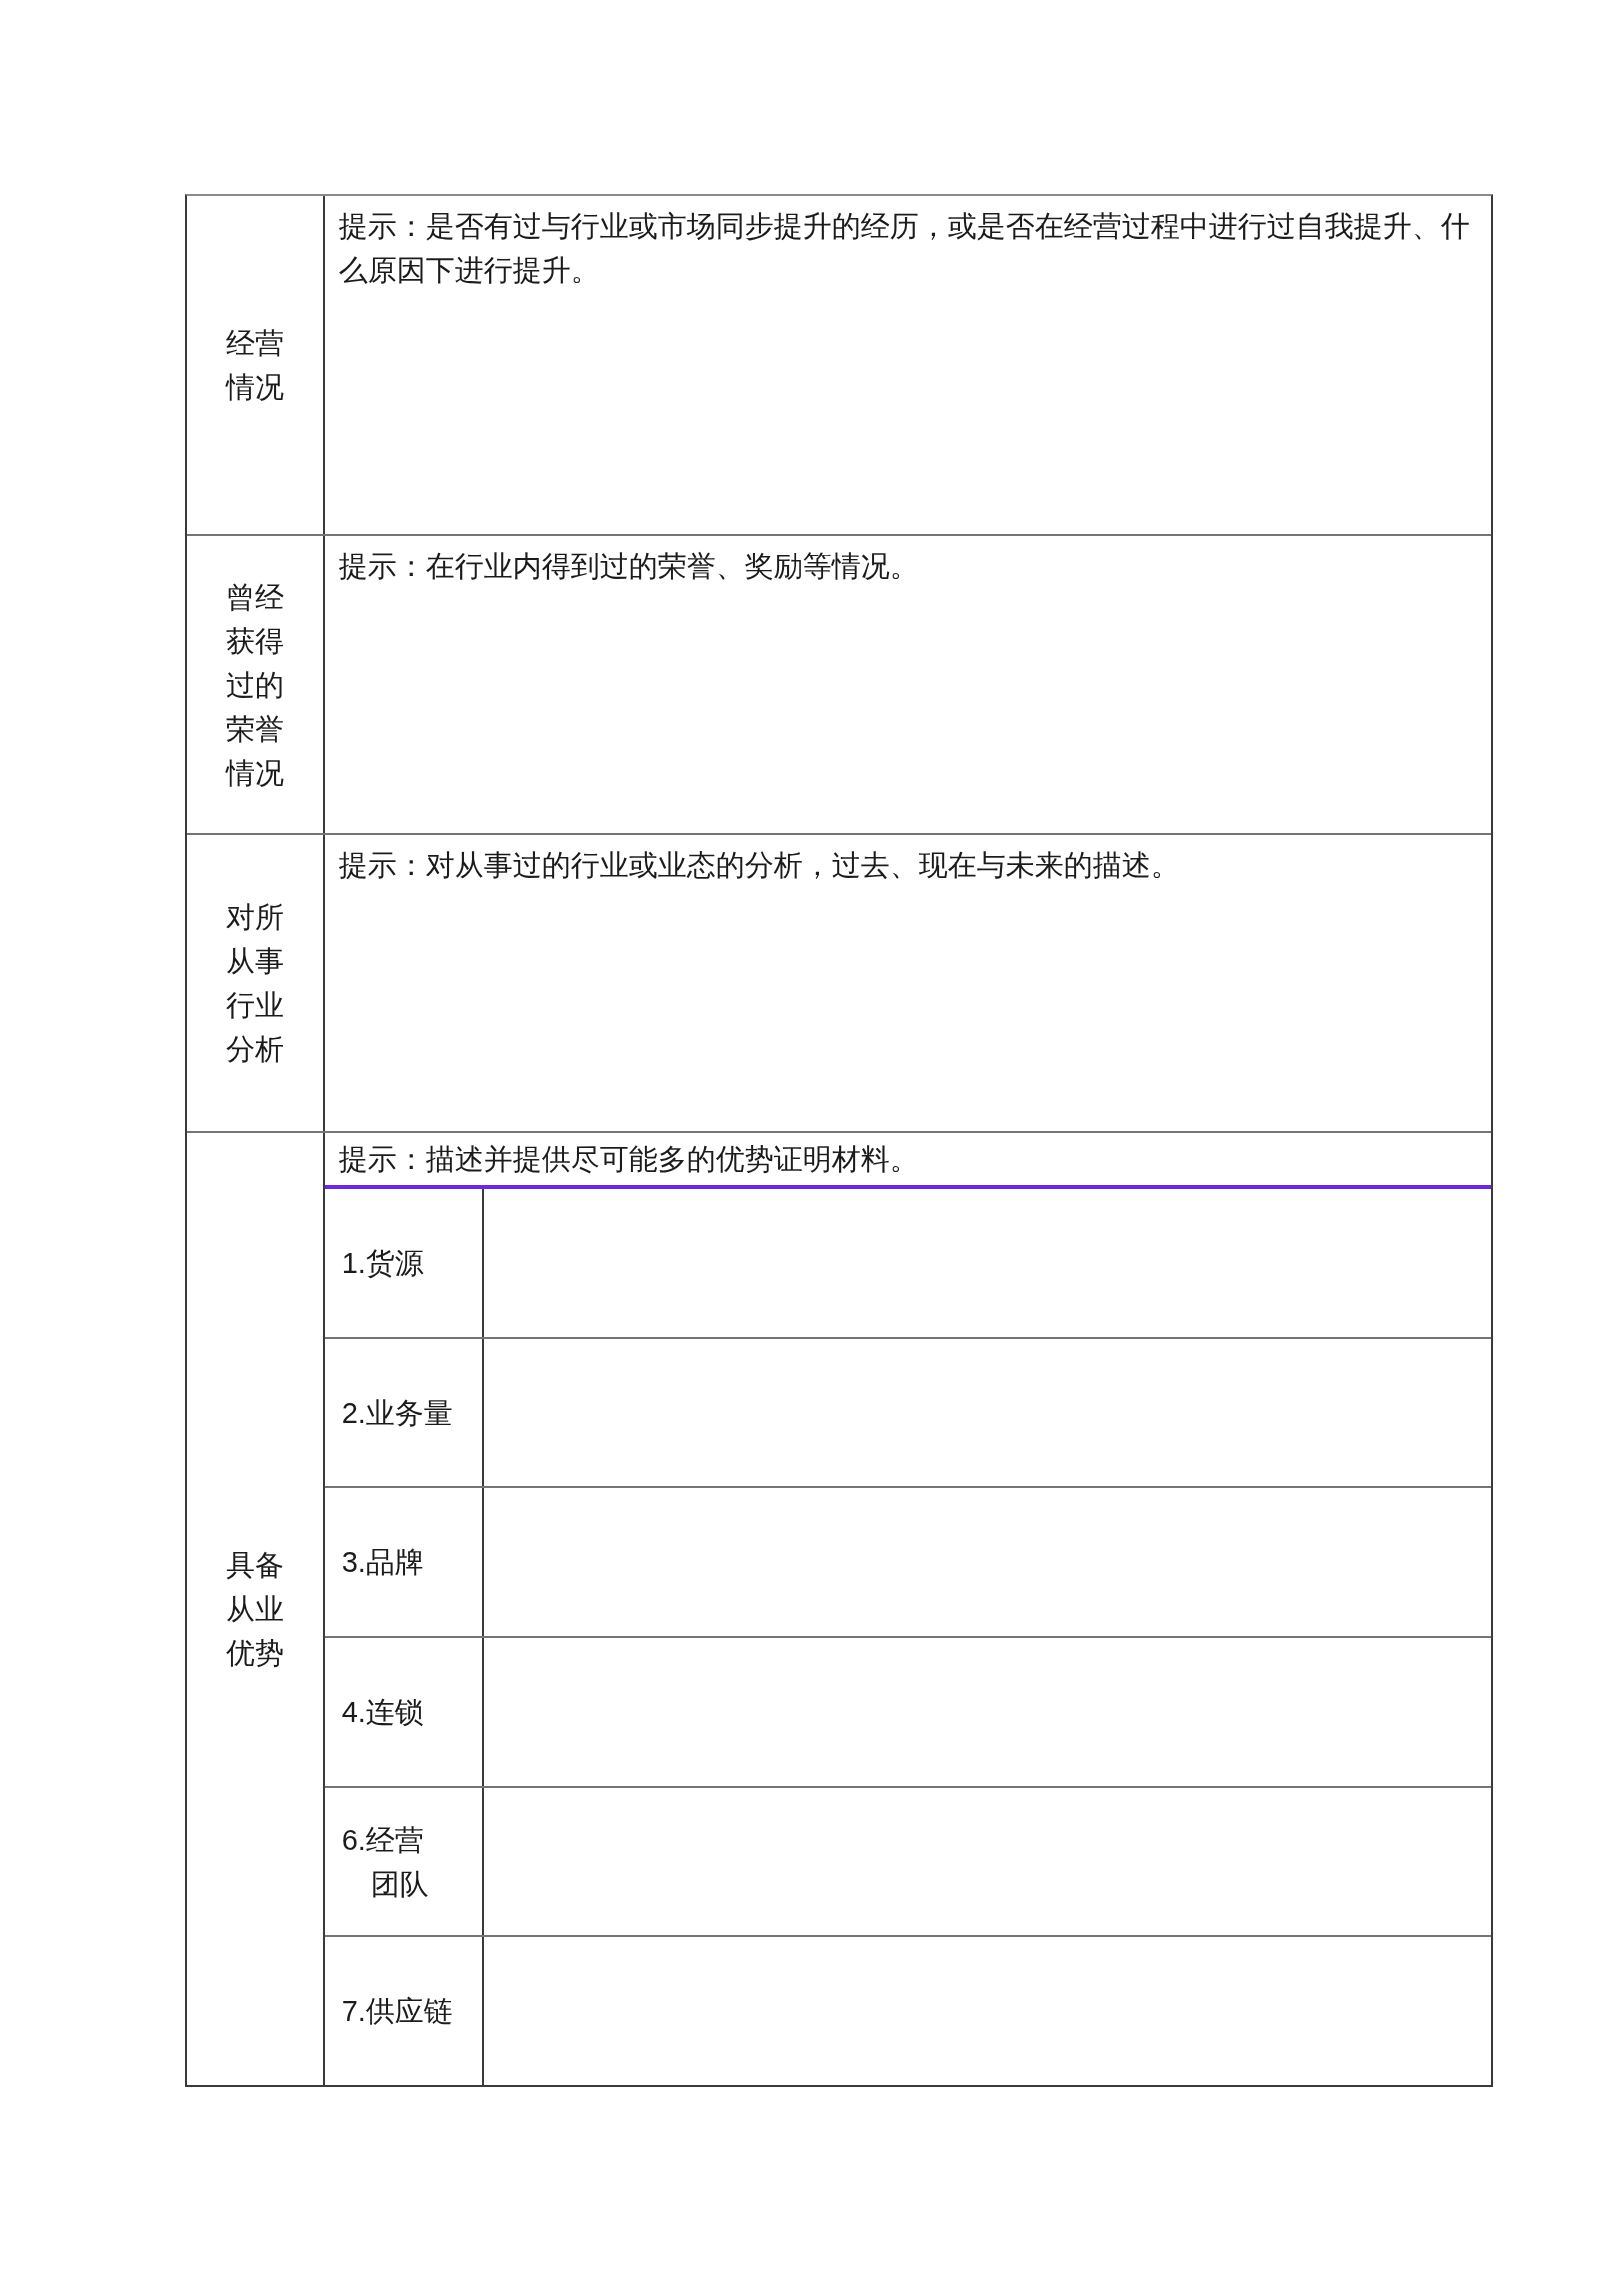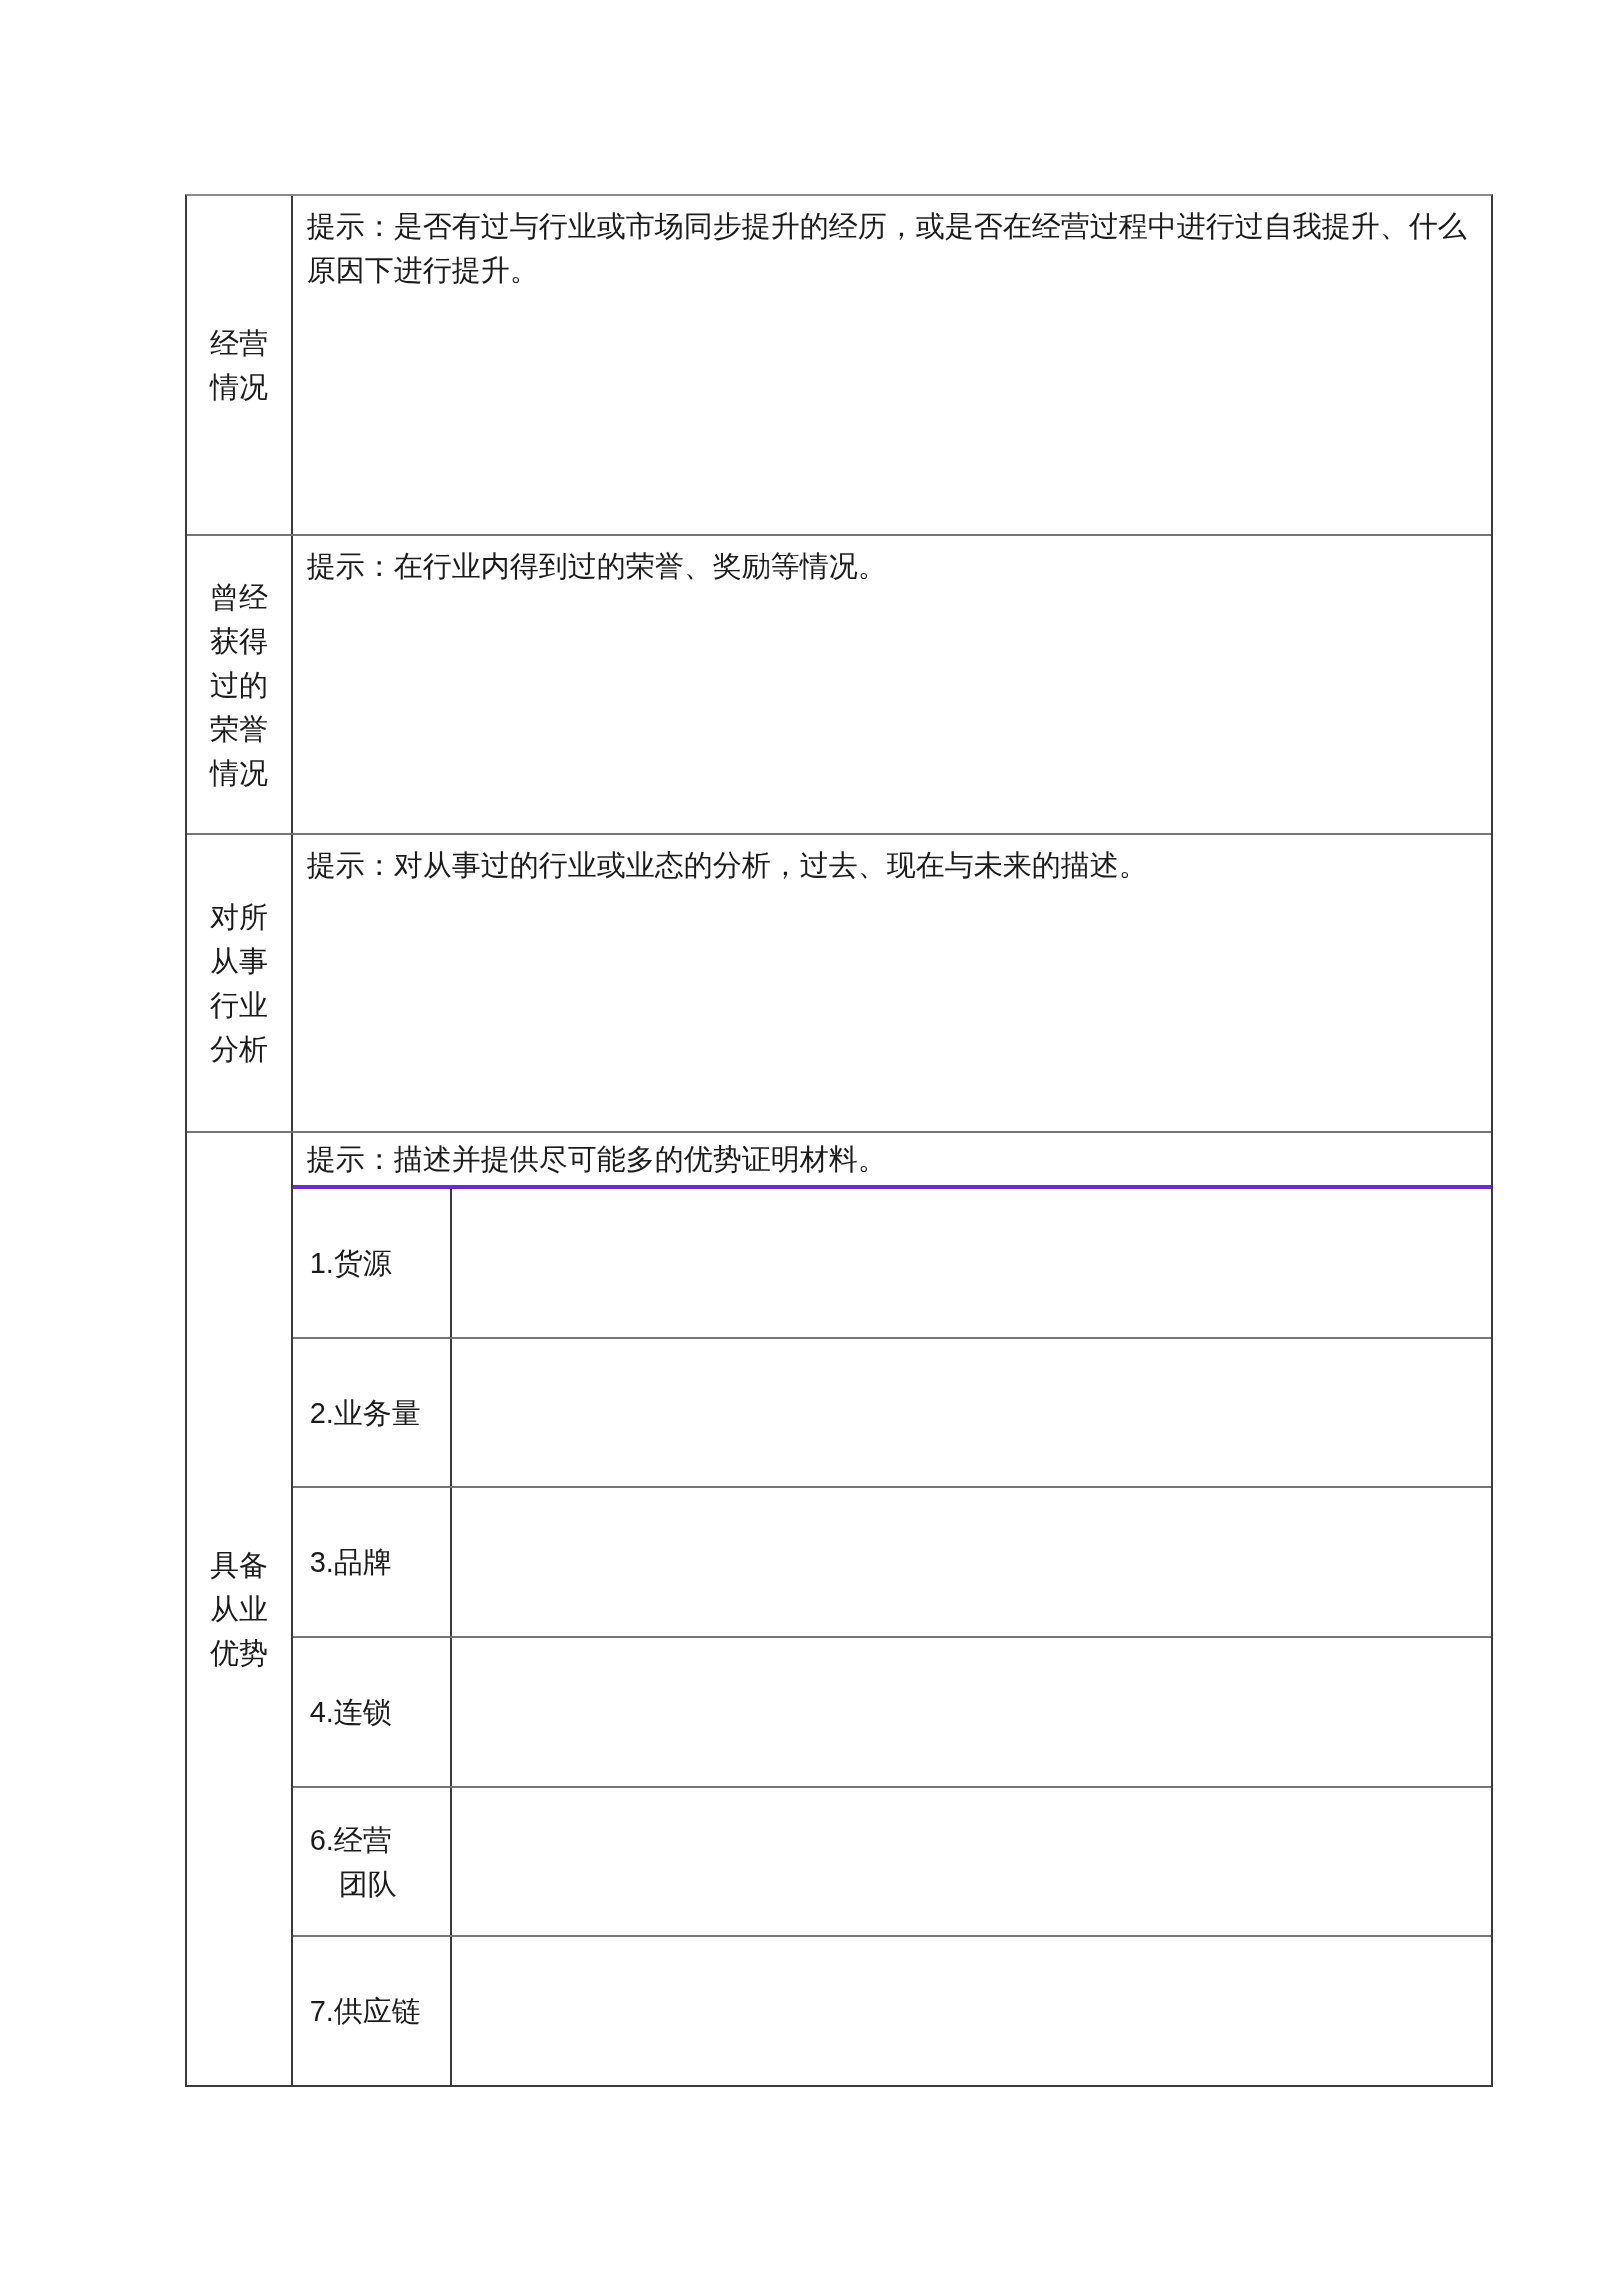--- a/index.html
+++ b/index.html
@@ -35,21 +35,21 @@
 
   .trow { display: flex; width: 100%; }
   .trow + .trow { border-top: 2px solid #757575; }
 
   .row-1 { height: 338px; }
   .row-2 { height: 299px; }
   .row-3 { height: 298px; }
   .row-4 { flex: 1; }
 
   .label-cell {
-    width: 106px;
+    width: 138px;
     border-right: 2px solid #3a3a3a;
     display: flex;
     align-items: center;
     justify-content: center;
     text-align: center;
     white-space: pre-line;
   }
 
   .content-cell { flex: 1; }
 

